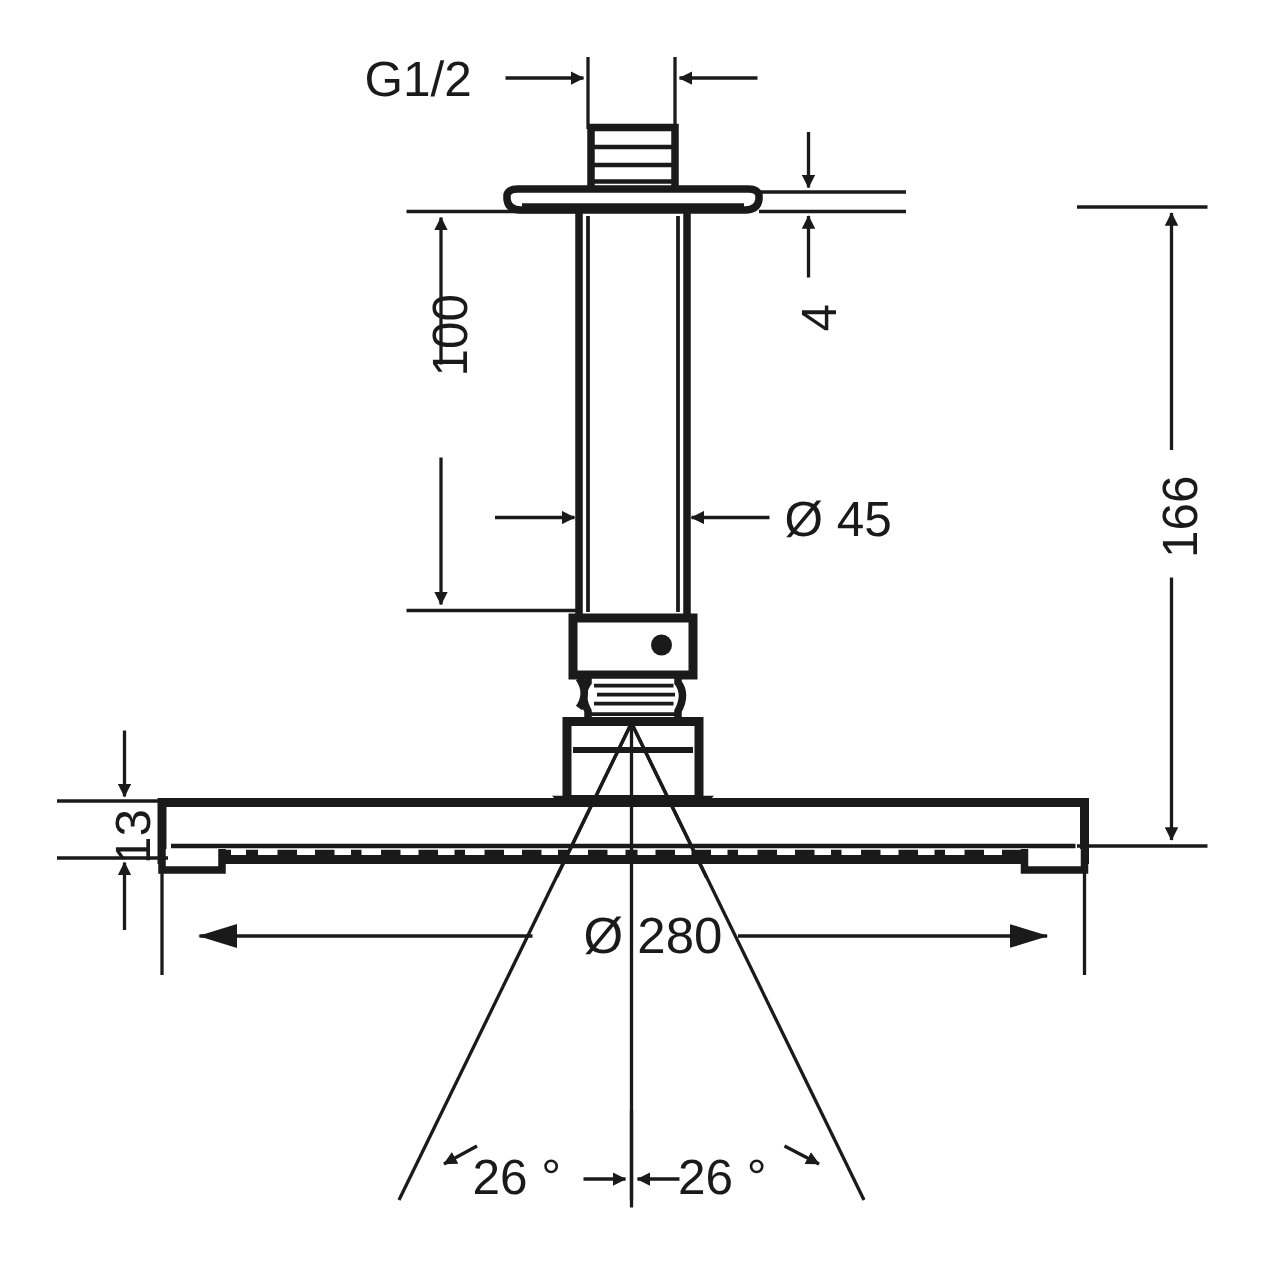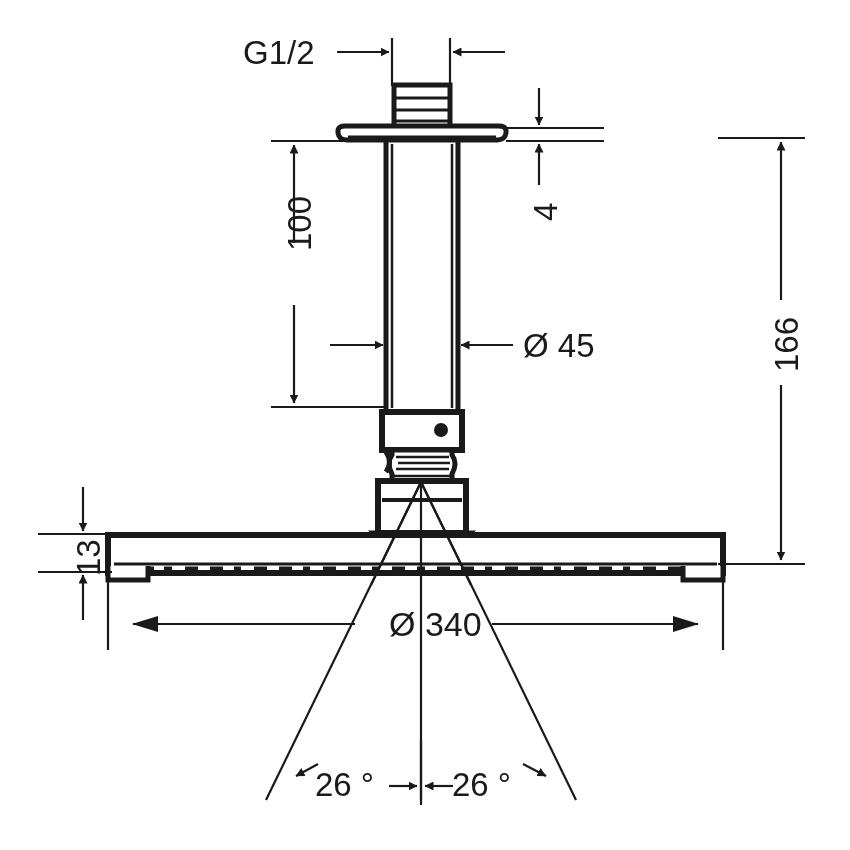--- a/index.html
+++ b/index.html
@@ -177,19 +177,19 @@
   <div class="lbl" style="left:283px;top:251px;font-size:33px;transform:rotate(-90deg);transform-origin:0 0;">100</div>
 
   <div class="lbl" style="left:529px;top:221px;font-size:33px;transform:rotate(-90deg);transform-origin:0 0;">4</div>
 
   <div class="lbl" style="left:523px;top:329px;font-size:33px;">Ø 45</div>
 
   <div class="lbl" style="left:770px;top:372px;font-size:33px;transform:rotate(-90deg);transform-origin:0 0;">166</div>
 
   <div class="lbl" style="left:72px;top:576px;font-size:33px;transform:rotate(-90deg);transform-origin:0 0;">13</div>
 
-  <div class="lbl" style="left:389px;top:607px;font-size:34px;">Ø 340</div>
+  <div class="lbl" style="left:389px;top:607px;font-size:34px;">Ø 280</div>
 
   <div class="lbl" style="left:315px;top:768px;font-size:33px;">26 °</div>
 
   <div class="lbl" style="left:452px;top:768px;font-size:33px;">26 °</div>
 
 </div>
 
 </body></html>

